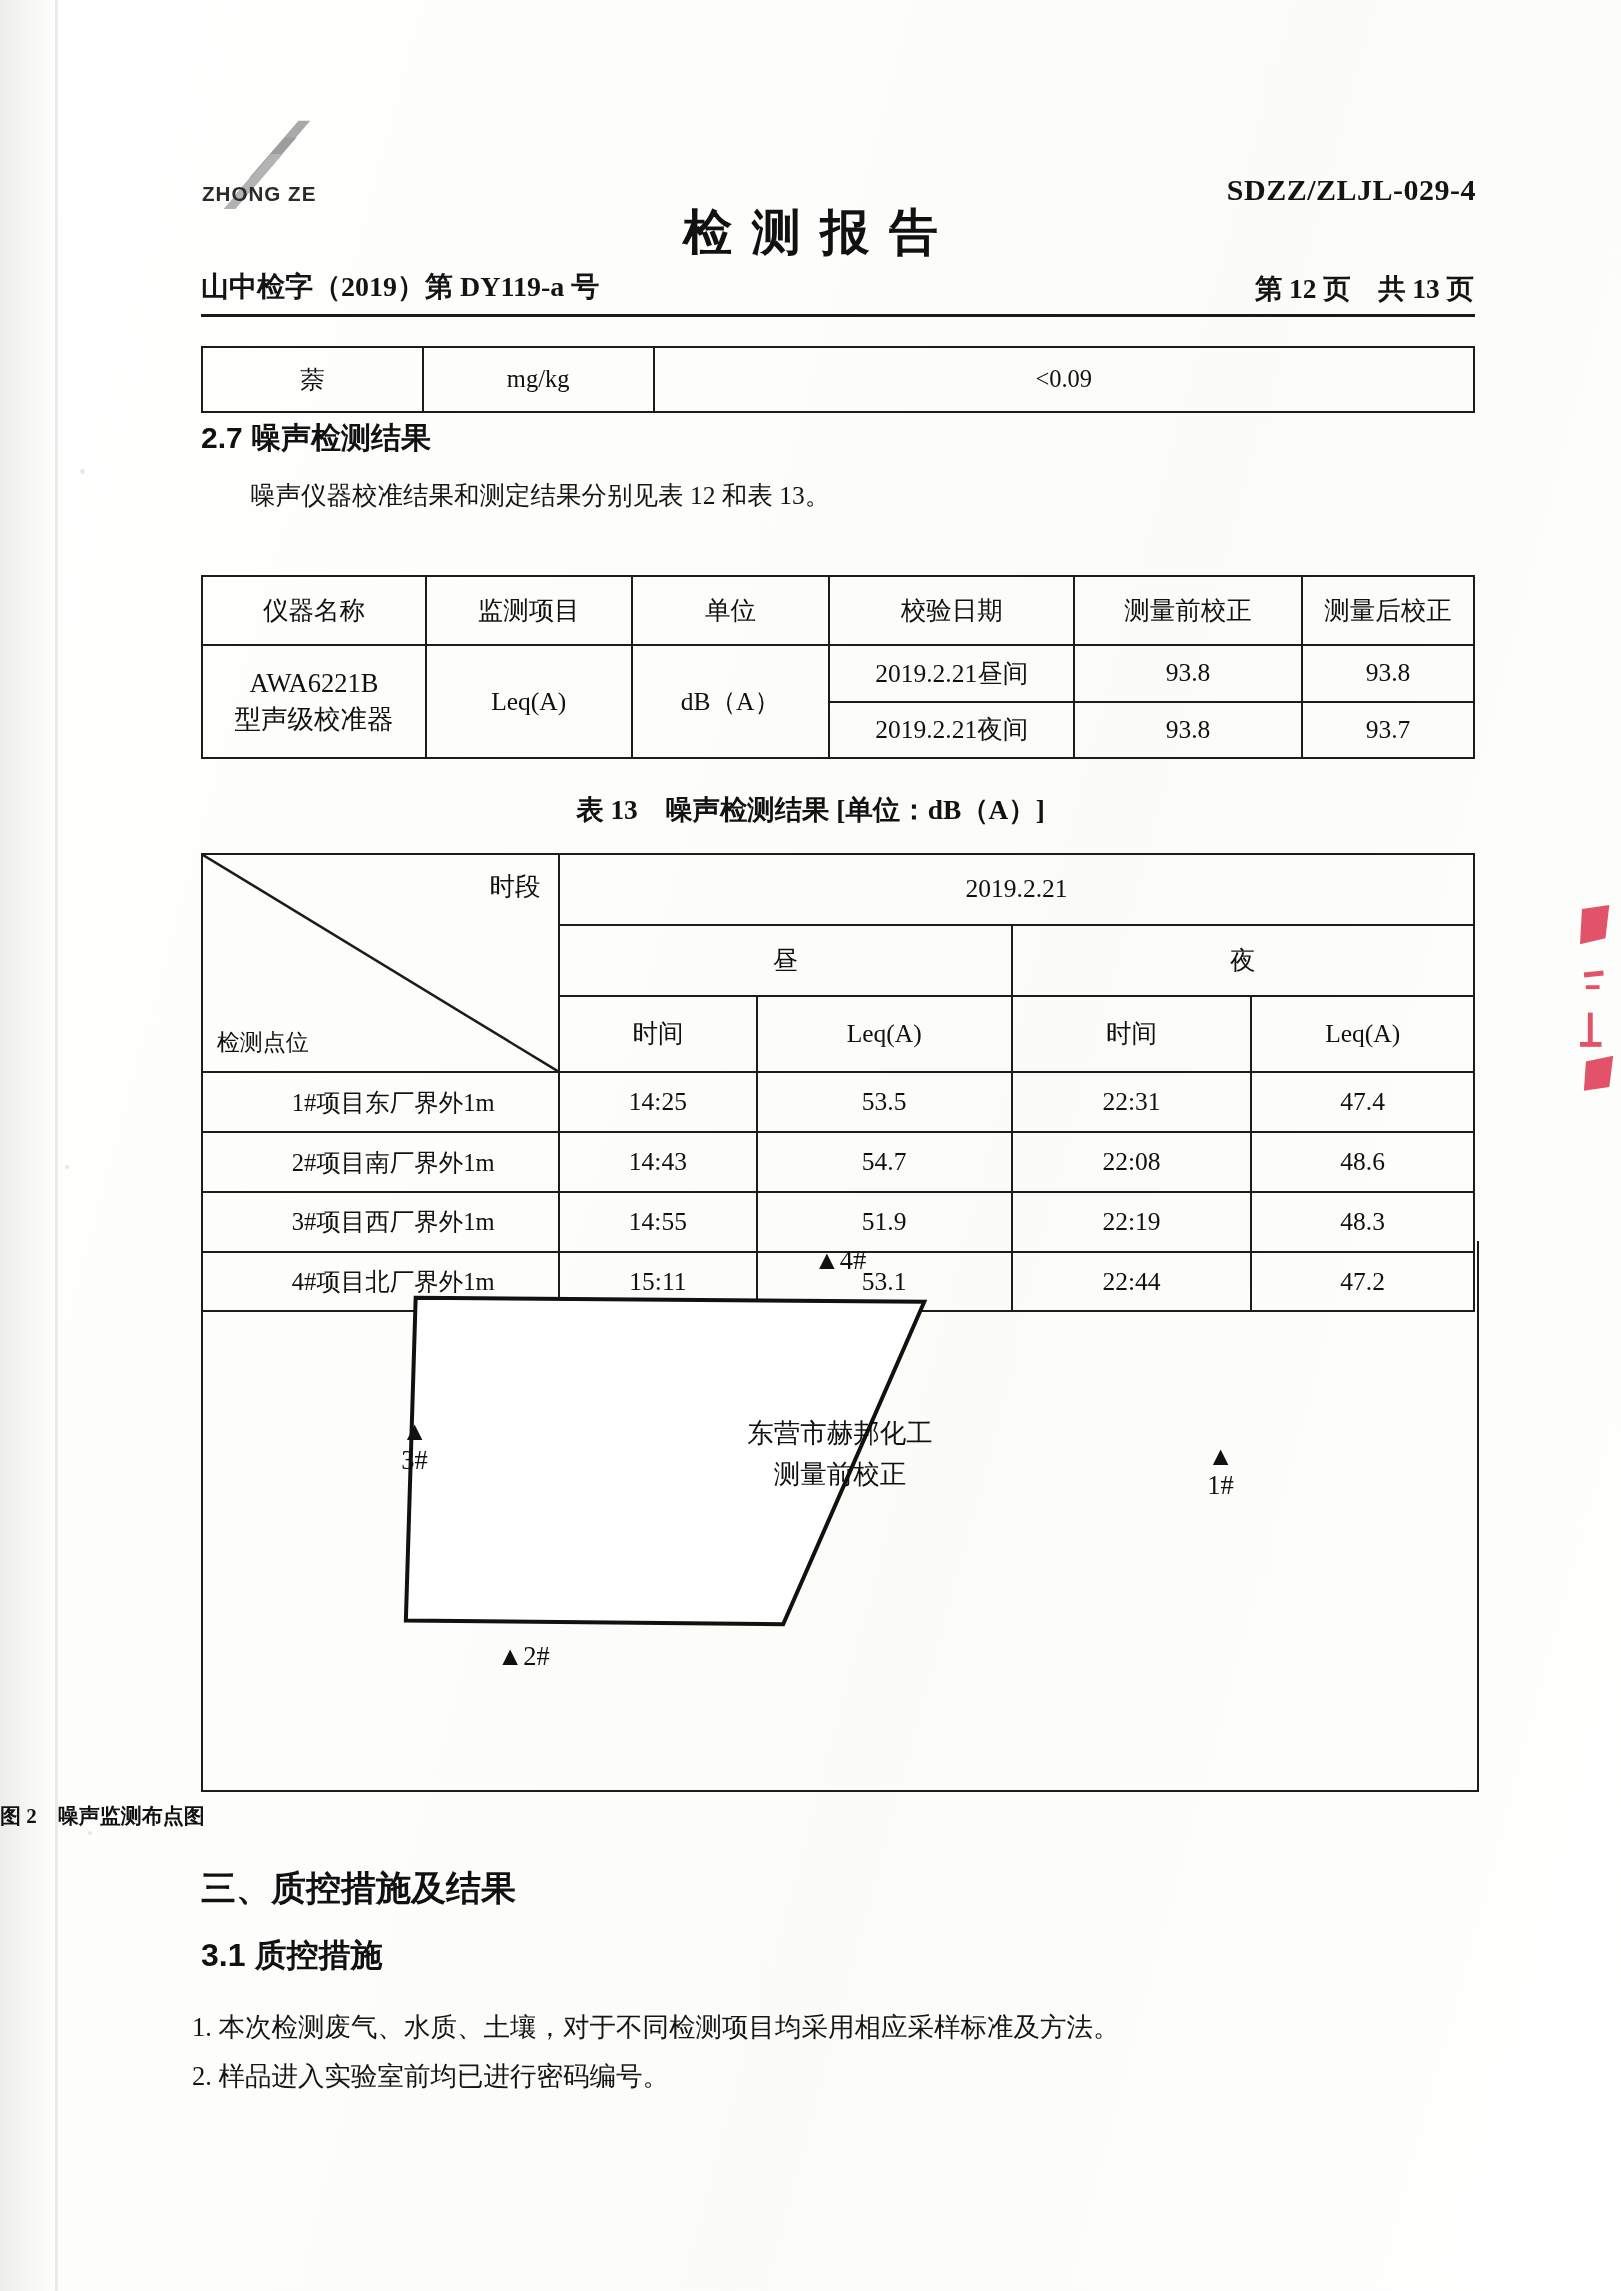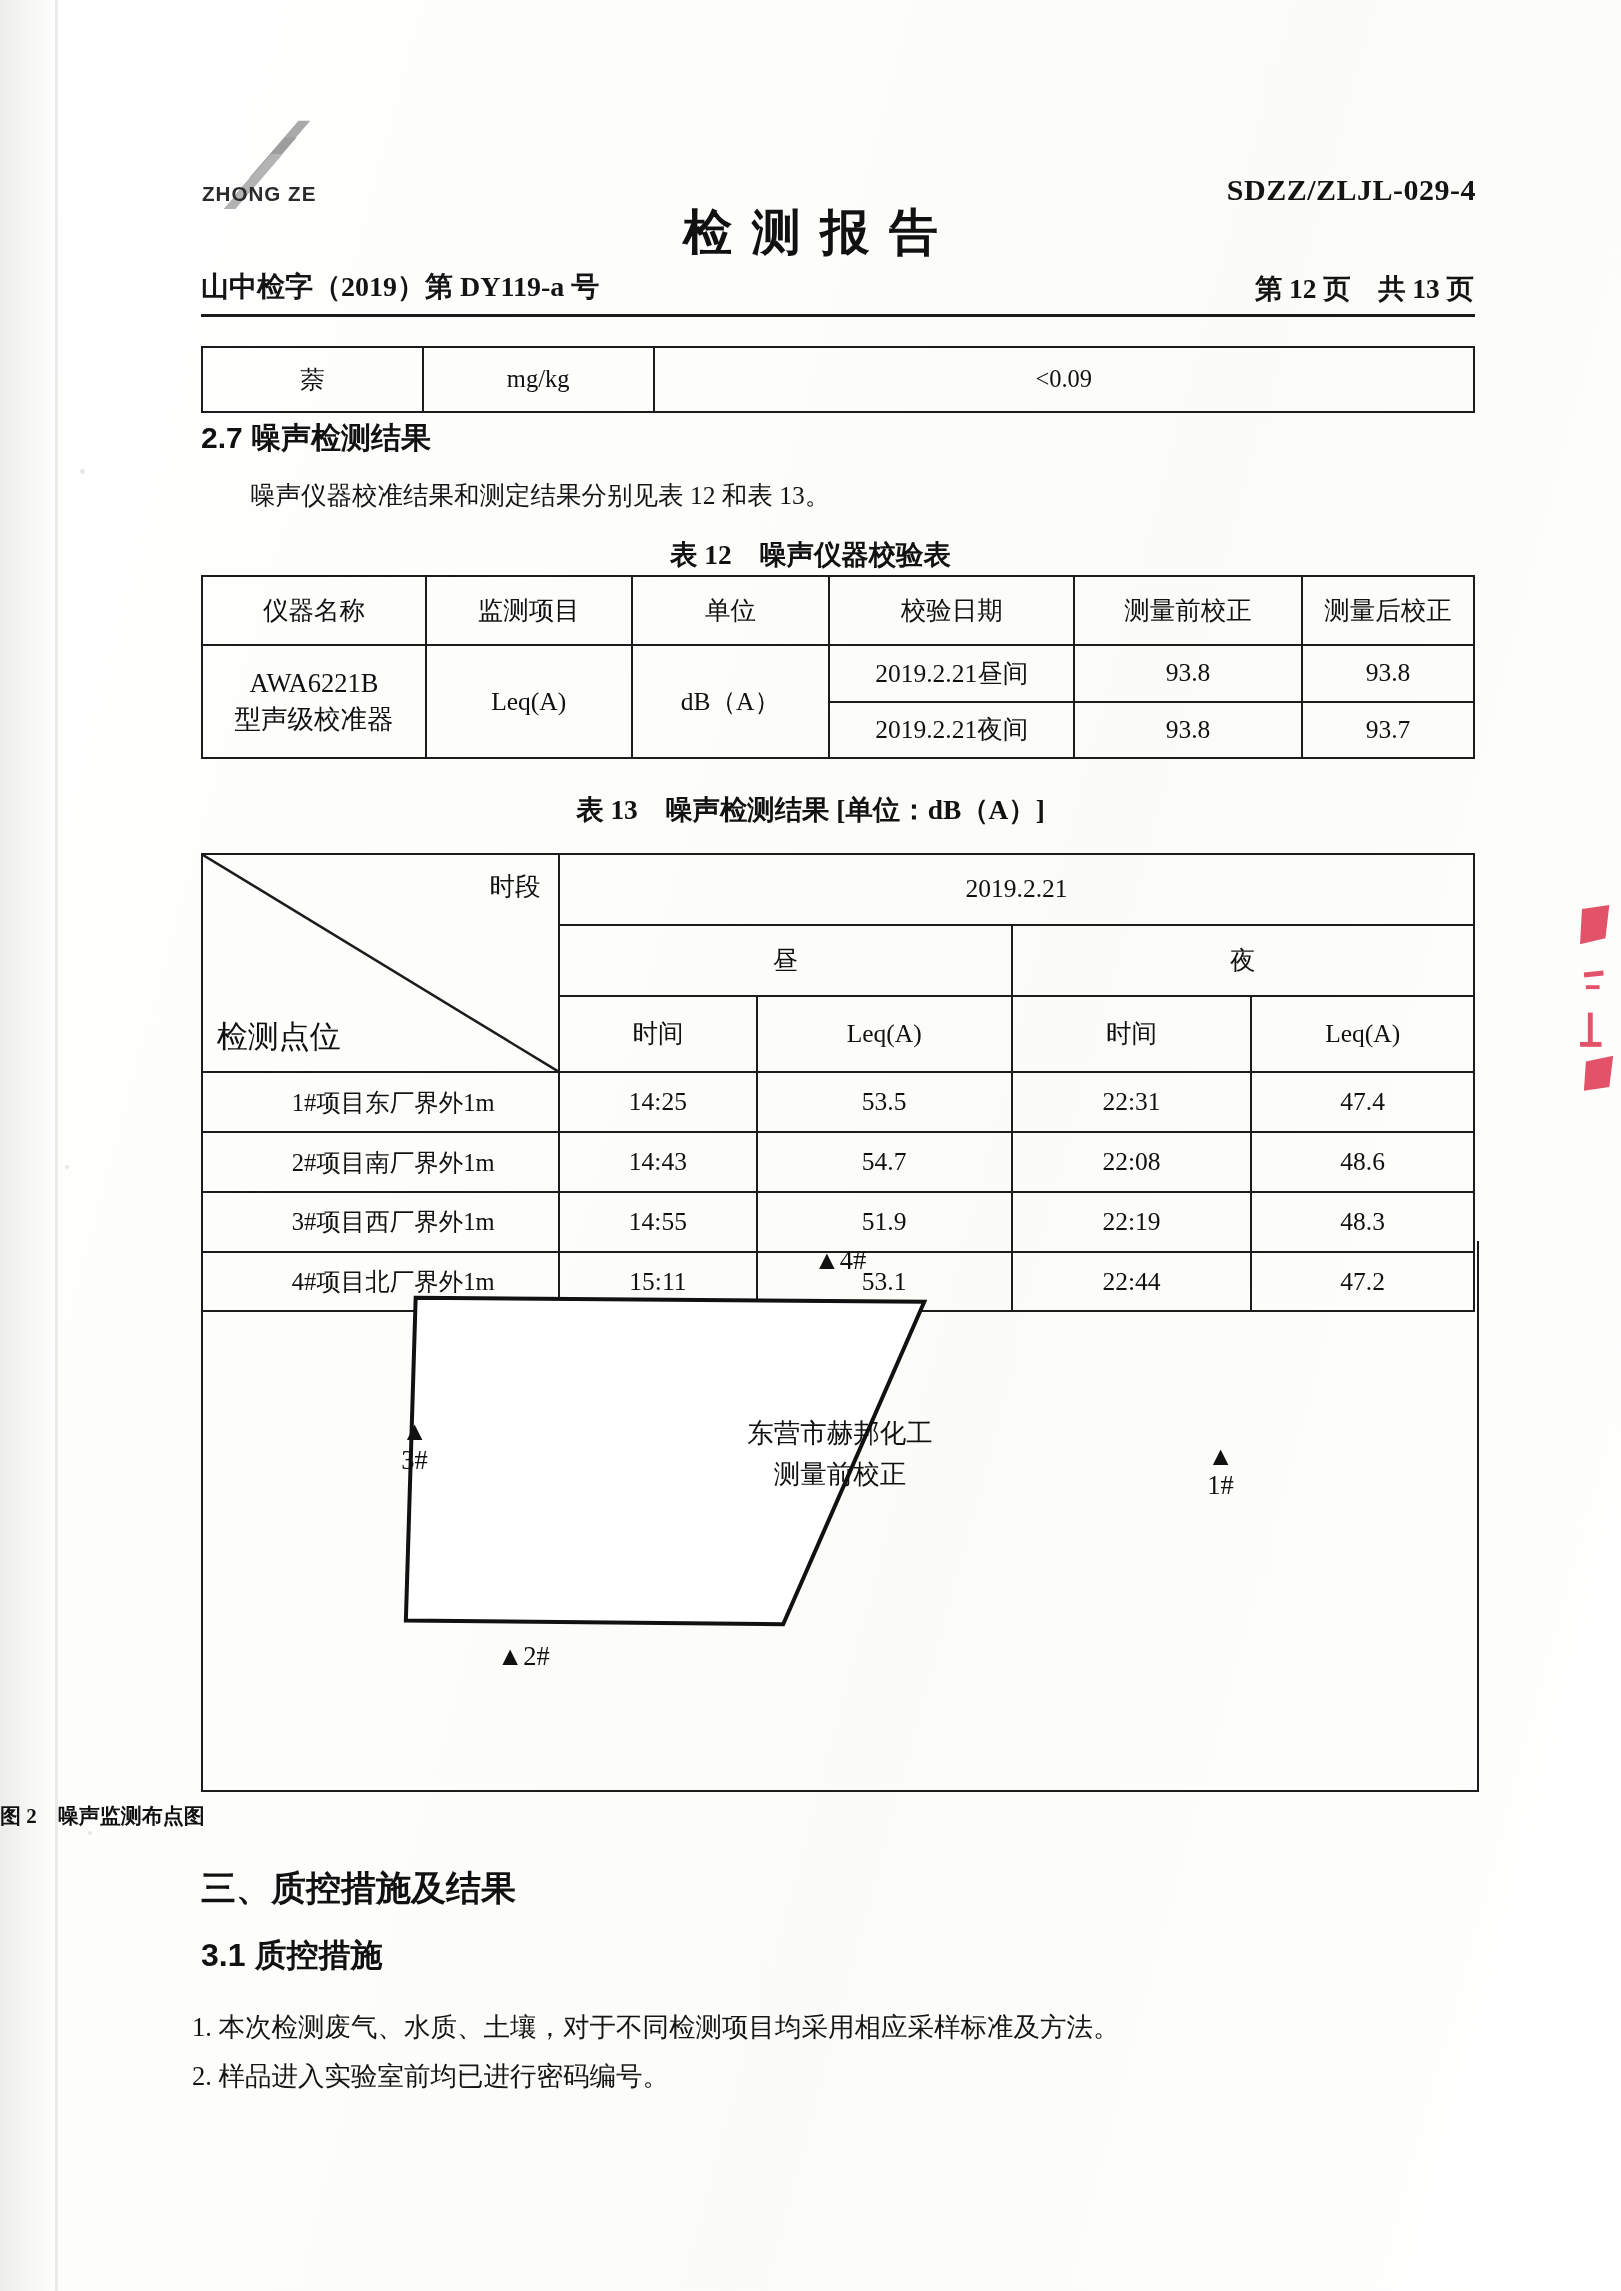--- a/index.html
+++ b/index.html
@@ -118,21 +118,21 @@
   #tbl-13 .corner{
     position:relative;width:323px;height:181px;padding:16px;
   }
   #tbl-13 .corner .diag{
     position:absolute;left:0;top:0;width:100%;height:100%;
   }
   #tbl-13 .corner .lab-tr{
     position:absolute;right:17.6px;top:13.7px;font-size:25.5px;
   }
   #tbl-13 .corner .lab-bl{
-    position:absolute;left:13.7px;bottom:13.7px;font-size:31px;
+    position:absolute;left:13.7px;bottom:13.7px;font-size:23px;
   }
   #tbl-13 .rowlab{font-size:24.5px;padding-left:29px;}
   #tbl-13 td.datarow{height:46px;}
 
   
   #fig2{
     position:absolute;left:201px;top:1233px;width:1274px;height:549px;
     border:2px solid #1c1c1c;border-top:none;
   }
   #fig2 svg{display:block;width:100%;height:100%;}
@@ -188,21 +188,20 @@
         <td style="width:211px">萘</td>
         <td style="width:221px">mg/kg</td>
         <td>&lt;0.09</td>
       </tr>
     </tbody>
   </table>
 
   <div class="h2" id="sec-27">2.7 噪声检测结果</div>
   <div class="para" id="para-intro">噪声仪器校准结果和测定结果分别见表 12 和表 13。</div>
 
-  <div class="tbl-cap" id="cap-12">表 12　噪声仪器校验表</div>
   <table class="rpt" id="tbl-12">
     <tbody>
       <tr>
         <td class="hd" style="width:214px">仪器名称</td>
         <td class="hd" style="width:196px">监测项目</td>
         <td class="hd" style="width:188px">单位</td>
         <td class="hd" style="width:235px">校验日期</td>
         <td class="hd" style="width:218px">测量前校正</td>
         <td class="hd">测量后校正</td>
       </tr>

